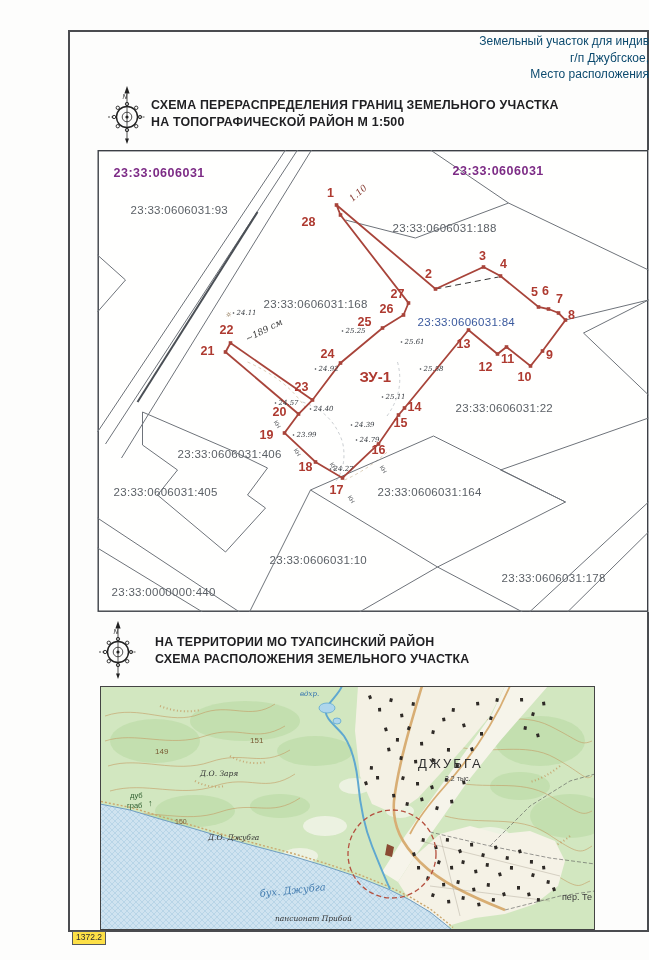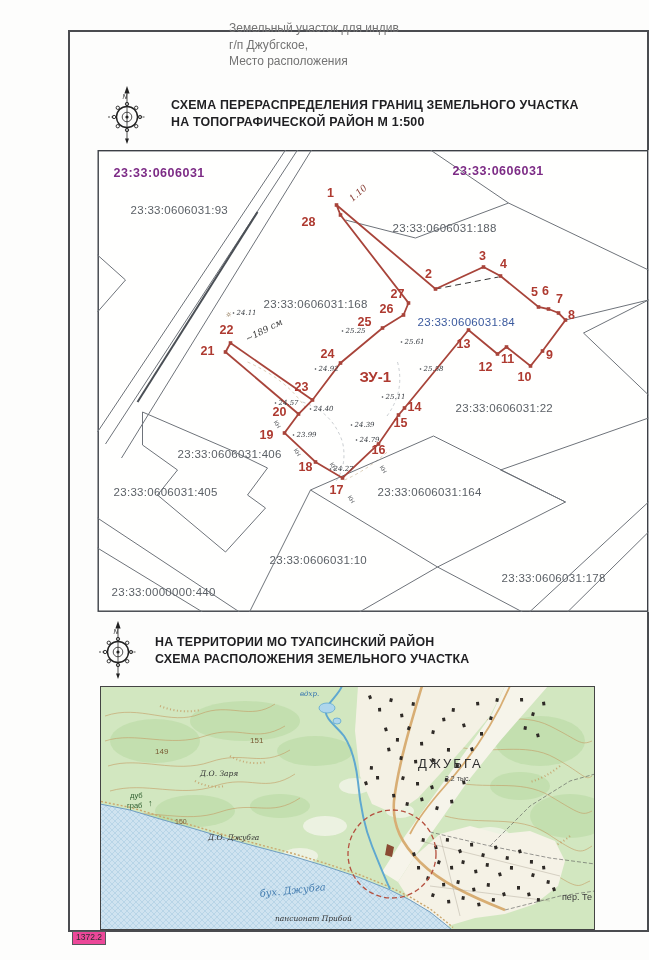--- a/index.html
+++ b/index.html
@@ -2,33 +2,33 @@
 <html><head>
 <meta charset="utf-8">
 <style>
   html,body{margin:0;padding:0;}
   body{
     width:649px;height:960px;position:relative;background:#fdfdfc;
     font-family:"Liberation Sans",sans-serif;overflow:hidden;color:#222;
   }
   .frame-line{position:absolute;background:#4a4c50;}
   .hdr{
-    position:absolute;top:20px;right:0;width:420px;text-align:left;
-    font-size:12px;line-height:16.5px;color:#737373;white-space:nowrap;overflow:hidden;
+    position:absolute;top:33px;right:0;width:420px;text-align:right;
+    font-size:12px;line-height:16.5px;color:#0c4a6e;white-space:nowrap;overflow:hidden;
   }
   .sec-title{font-weight:bold;font-size:12.4px;line-height:16.5px;color:#1f1f22;letter-spacing:.2px;}
-  #sec1-title{position:absolute;left:171px;top:97px;}
+  #sec1-title{position:absolute;left:151px;top:97px;}
   #sec2-title{position:absolute;left:155px;top:634px;}
   .compass{position:absolute;}
   #compass1{left:106px;top:86px;}
   #compass2{left:97px;top:621px;}
   #cadmap{position:absolute;left:97px;top:150px;background:#fffffe;}
   #topomap{position:absolute;left:100px;top:686px;}
   .corner-box{
-    position:absolute;left:72px;top:931px;border:1px solid #55585c;background:#ec4899;
+    position:absolute;left:72px;top:931px;border:1px solid #55585c;background:#fde047;
     font-size:8.5px;padding:0 3px 1px 3px;color:#2e2e30;line-height:11px;
   }
   svg text{user-select:none;}
 </style>
 </head>
 <body>
 
 <div>
 
   <div class="frame-line" style="left:68px;top:30px;width:581px;height:1.5px;"></div>

